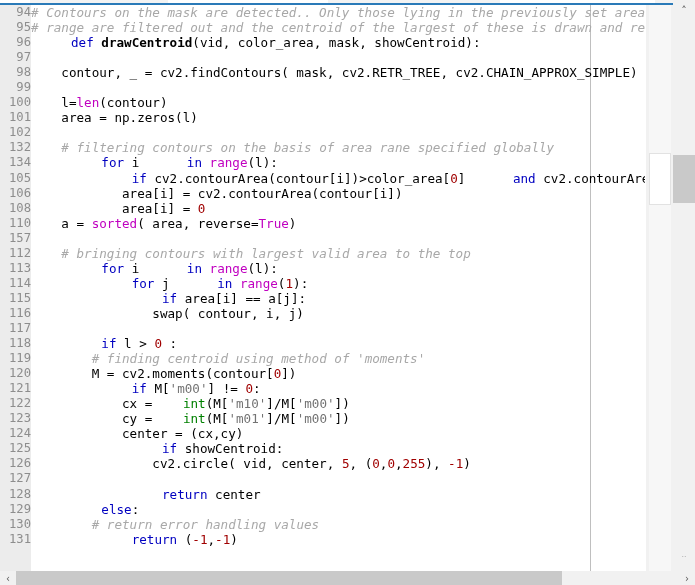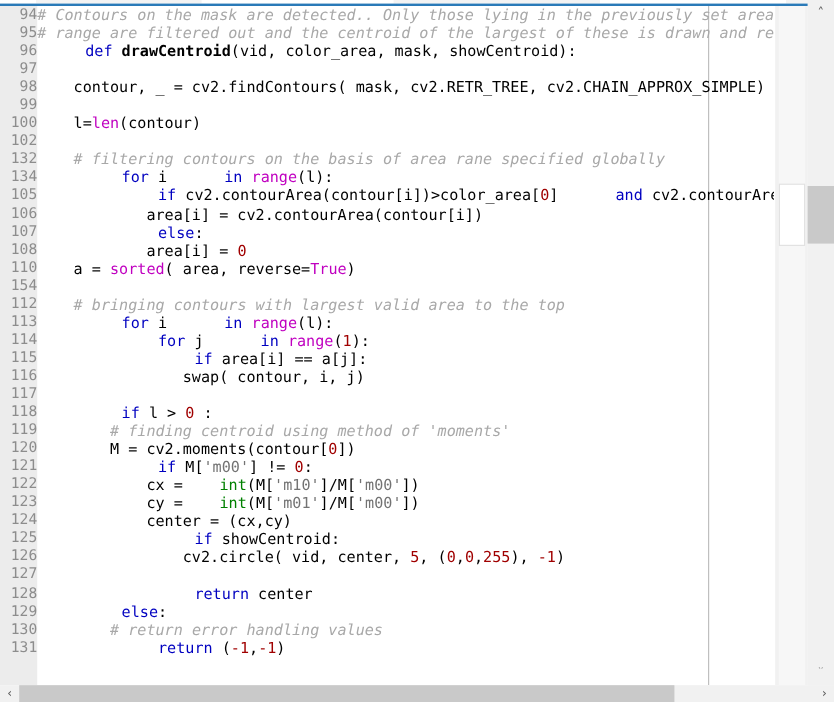--- a/index.html
+++ b/index.html
@@ -182,29 +182,29 @@
     <div class="gutter-bg"></div>
     <div class="ruler"></div>
     <div class="code-area" id="code-area">
         <div class="line"><span class="ln">94</span><span class="src"><span class="cm"># Contours on the mask are detected.. Only those lying in the previously set area</span></span></div>
         <div class="line"><span class="ln">95</span><span class="src"><span class="cm"># range are filtered out and the centroid of the largest of these is drawn and returned</span></span></div>
         <div class="line"><span class="ln">96</span><span class="src"><span class="kw">def</span> <span class="fn">drawCentroid</span>(vid, color_area, mask, showCentroid):</span></div>
         <div class="line"><span class="ln">97</span><span class="src"></span></div>
         <div class="line"><span class="ln">98</span><span class="src">    contour, _ = cv2.findContours( mask, cv2.RETR_TREE, cv2.CHAIN_APPROX_SIMPLE)</span></div>
         <div class="line"><span class="ln">99</span><span class="src"></span></div>
         <div class="line"><span class="ln">100</span><span class="src">    l=<span class="bi">len</span>(contour)</span></div>
+        <div class="line"><span class="ln">101</span><span class="src">    area = np.zeros(l)</span></div>
         <div class="line"><span class="ln">102</span><span class="src"></span></div>
         <div class="line"><span class="ln">132</span><span class="src">    <span class="cm"># filtering contours on the basis of area rane specified globally</span></span></div>
         <div class="line"><span class="ln">134</span><span class="src">    <span class="kw">for</span> i <span class="kw">in</span> <span class="bi">range</span>(l):</span></div>
         <div class="line"><span class="ln">105</span><span class="src">        <span class="kw">if</span> cv2.contourArea(contour[i])&gt;color_area[<span class="num">0</span>] <span class="kw">and</span> cv2.contourArea(contour[i])&lt;co</span></div>
         <div class="line"><span class="ln">106</span><span class="src">            area[i] = cv2.contourArea(contour[i])</span></div>
-        <div class="line"><span class="ln">107</span><span class="src">        <span class="kw">else</span>:</span></div>
         <div class="line"><span class="ln">108</span><span class="src">            area[i] = <span class="num">0</span></span></div>
         <div class="line"><span class="ln">110</span><span class="src">    a = <span class="bi">sorted</span>( area, reverse=<span class="bi">True</span>)</span></div>
-        <div class="line"><span class="ln">154</span><span class="src"></span></div>
+        <div class="line"><span class="ln">157</span><span class="src"></span></div>
         <div class="line"><span class="ln">112</span><span class="src">    <span class="cm"># bringing contours with largest valid area to the top</span></span></div>
         <div class="line"><span class="ln">113</span><span class="src">    <span class="kw">for</span> i <span class="kw">in</span> <span class="bi">range</span>(l):</span></div>
         <div class="line"><span class="ln">114</span><span class="src">        <span class="kw">for</span> j <span class="kw">in</span> <span class="bi">range</span>(<span class="num">1</span>):</span></div>
         <div class="line"><span class="ln">115</span><span class="src">            <span class="kw">if</span> area[i] == a[j]:</span></div>
         <div class="line"><span class="ln">116</span><span class="src">                swap( contour, i, j)</span></div>
         <div class="line"><span class="ln">117</span><span class="src"></span></div>
         <div class="line"><span class="ln">118</span><span class="src">    <span class="kw">if</span> l &gt; <span class="num">0</span> :</span></div>
         <div class="line"><span class="ln">119</span><span class="src">        <span class="cm"># finding centroid using method of 'moments'</span></span></div>
         <div class="line"><span class="ln">120</span><span class="src">        M = cv2.moments(contour[<span class="num">0</span>])</span></div>
         <div class="line"><span class="ln">121</span><span class="src">        <span class="kw">if</span> M[<span class="str">'m00'</span>] != <span class="num">0</span>:</span></div>

